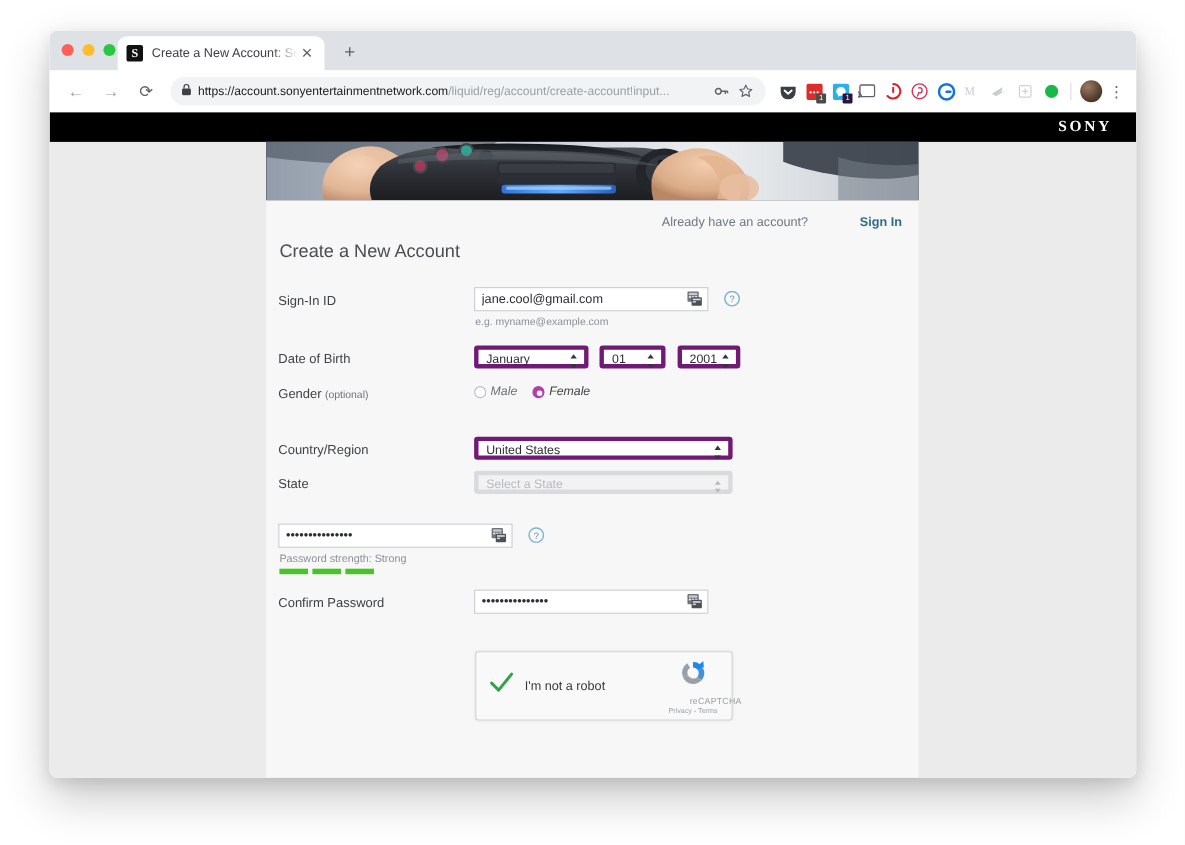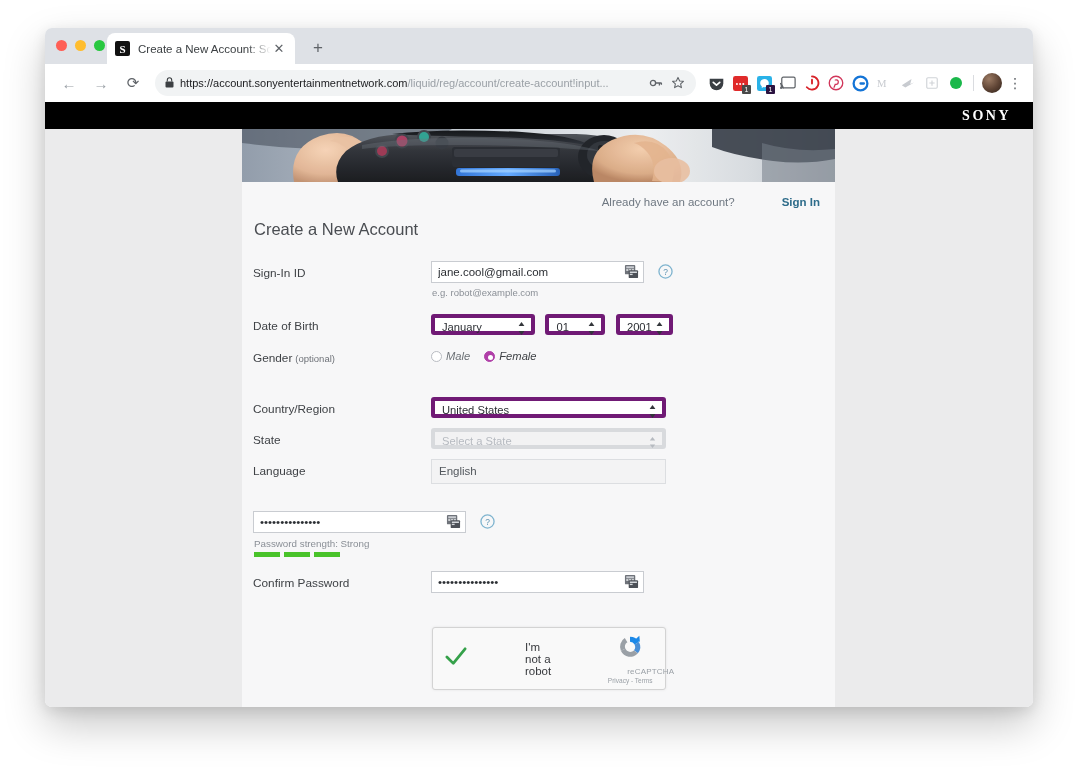--- a/index.html
+++ b/index.html
@@ -342,21 +342,20 @@
   
   #recaptcha {
     width: 234px; height: 63px;
     background: #f9f9f9;
     border: 1px solid #d3d3d3;
     border-radius: 3px;
     box-shadow: 0 0 3px rgba(0,0,0,0.08);
     display: flex; align-items: center;
     position: relative;
     margin-left: 1px;
-    gap: 48px;
   }
   #rc-check { margin: 0 10px 0 12px; flex: 0 0 auto; }
   #rc-label { font-size: 11.5px; color: #37393d; flex: 1 1 auto; }
   #rc-brand { width: 66px; text-align: center; flex: 0 0 auto; padding-right: 4px; }
   #rc-brand-name { font-size: 8px; color: #9aa0a6; margin-top: 2px; letter-spacing: 0.2px; margin-left: 28px; }
   #rc-brand-terms { font-size: 6.5px; color: #9aa0a6; margin-top: 1px; }
 </style>
 </head>
 <body>
 
@@ -591,21 +590,21 @@
                   <rect x="6.2" y="10.4" width="3" height="1.4" fill="#d6d9dd"></rect>
                 </svg>
               </span>
             </span>
             <span class="help-icon">
               <svg width="15" height="15" viewBox="0 0 16 16">
                 <circle cx="8" cy="8" r="7" fill="none" stroke="#7fb4cf" stroke-width="1.4"></circle>
                 <text x="8" y="11.4" text-anchor="middle" font-family="Liberation Sans, sans-serif" font-size="9" fill="#5e93b2">?</text>
               </svg>
             </span>
-            <div class="hint-text">e.g. robot@example.com</div>
+            <div class="hint-text">e.g. myname@example.com</div>
           </div>
         </div>
 
         <div class="form-row" style="margin-top:16px">
           <div class="form-label">Date of Birth</div>
           <div class="form-control">
             <div class="sel sel-month">
               <div class="sel-text">January</div>
               <svg class="sel-arrows" viewBox="0 0 7 15">
                 <path d="M3.5 1 L6.4 5 H0.6z" fill="#33363b"></path>
@@ -666,26 +665,20 @@
             <div class="sel sel-state disabled">
               <div class="sel-text">Select a State</div>
               <svg class="sel-arrows" viewBox="0 0 7 15">
                 <path d="M3.5 2 L6.2 5.6 H0.8z" fill="#b6bac0"></path>
                 <path d="M3.5 13 L6.2 9.4 H0.8z" fill="#b6bac0"></path>
               </svg>
             </div>
           </div>
         </div>
 
-        <div class="form-row" style="margin-top:10px">
-          <div class="form-label">Language</div>
-          <div class="form-control">
-            <div class="readonly-field">English</div>
-          </div>
-        </div>
 
         <div class="form-row" style="margin-top:27px">
           <div class="form-control">
             <span class="input-wrap">
               <input class="txt-input" type="text" value="•••••••••••••••" style="">
               <span class="pw-icon">
                 <svg width="15" height="15" viewBox="0 0 16 16">
                   <rect x="1" y="1" width="11" height="10" rx="1" fill="#6f737a"></rect>
                   <rect x="2.4" y="2.4" width="8.2" height="2.2" fill="#c9ccd1"></rect>
                   <rect x="2.4" y="5.6" width="2.2" height="1.6" fill="#eceef0"></rect>

